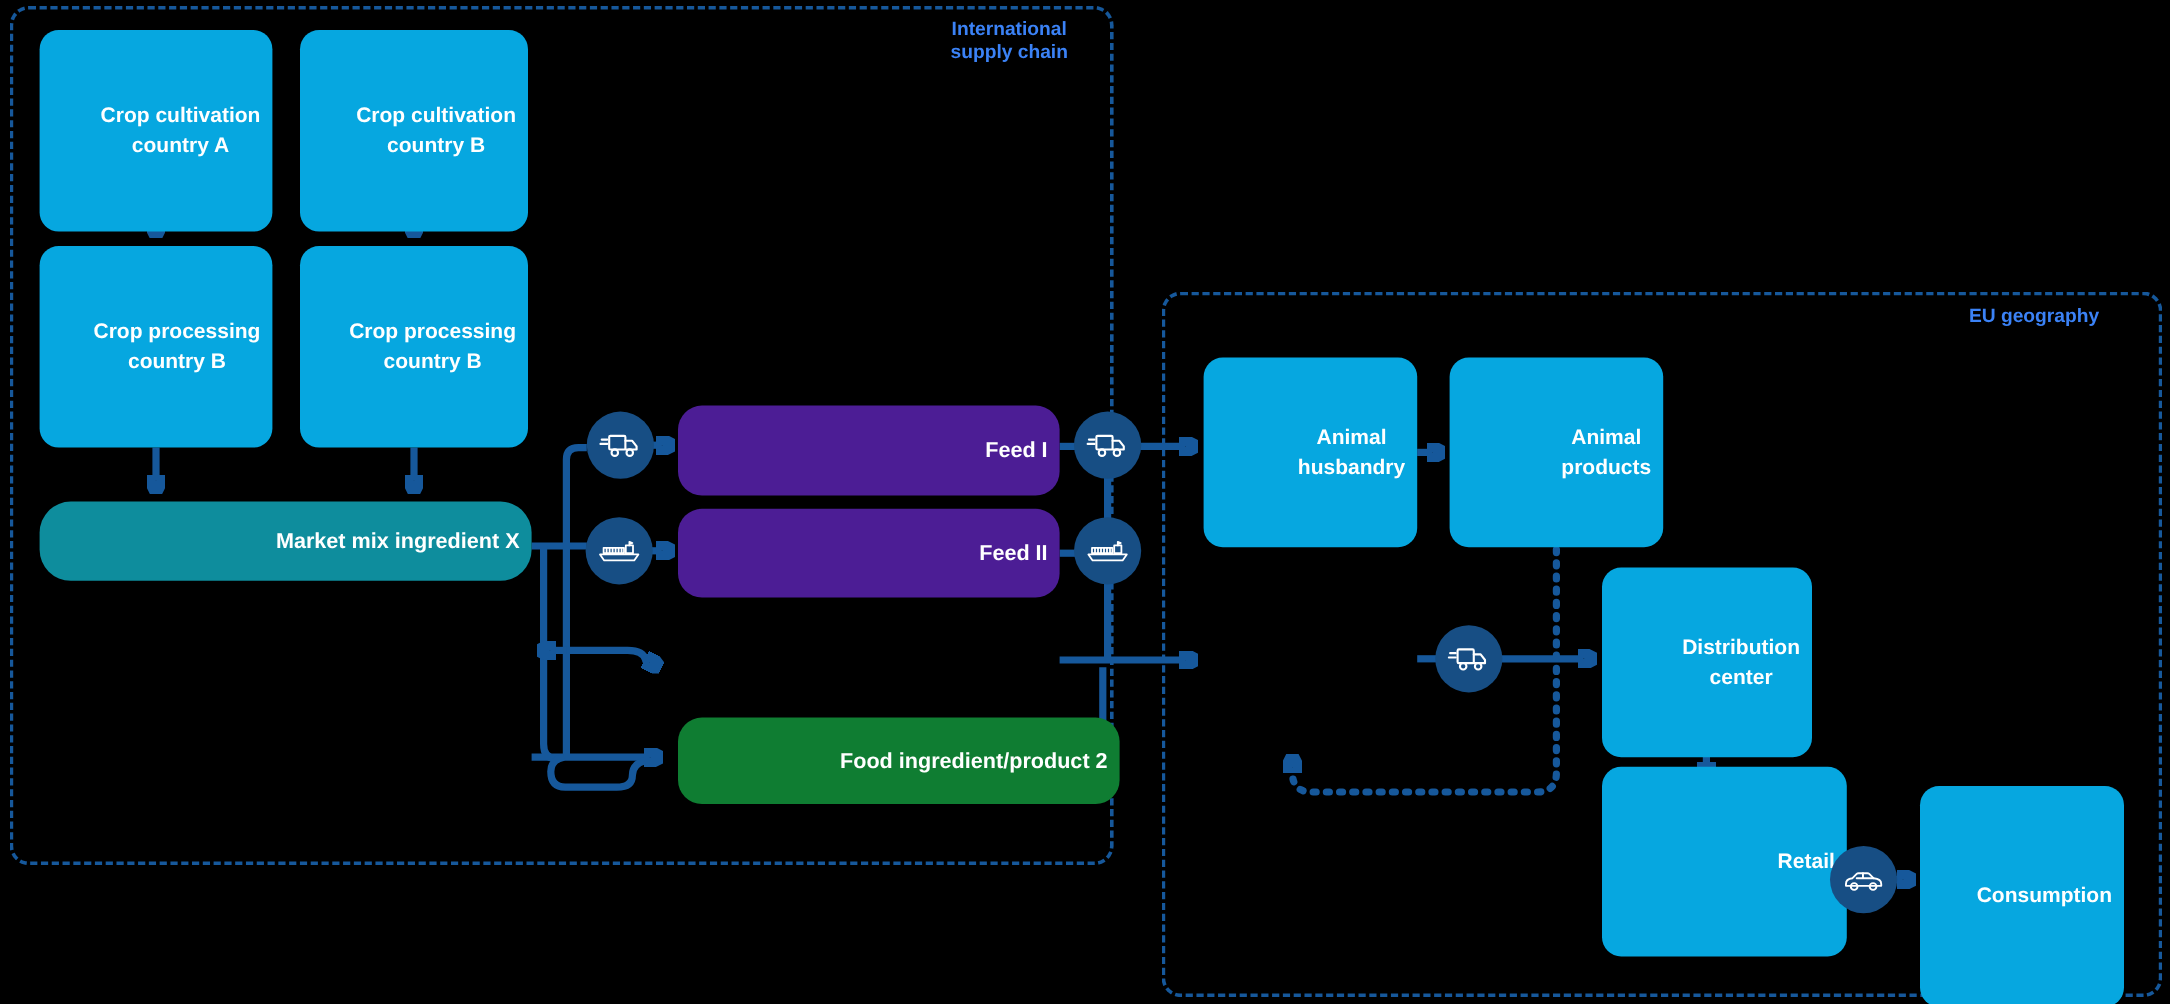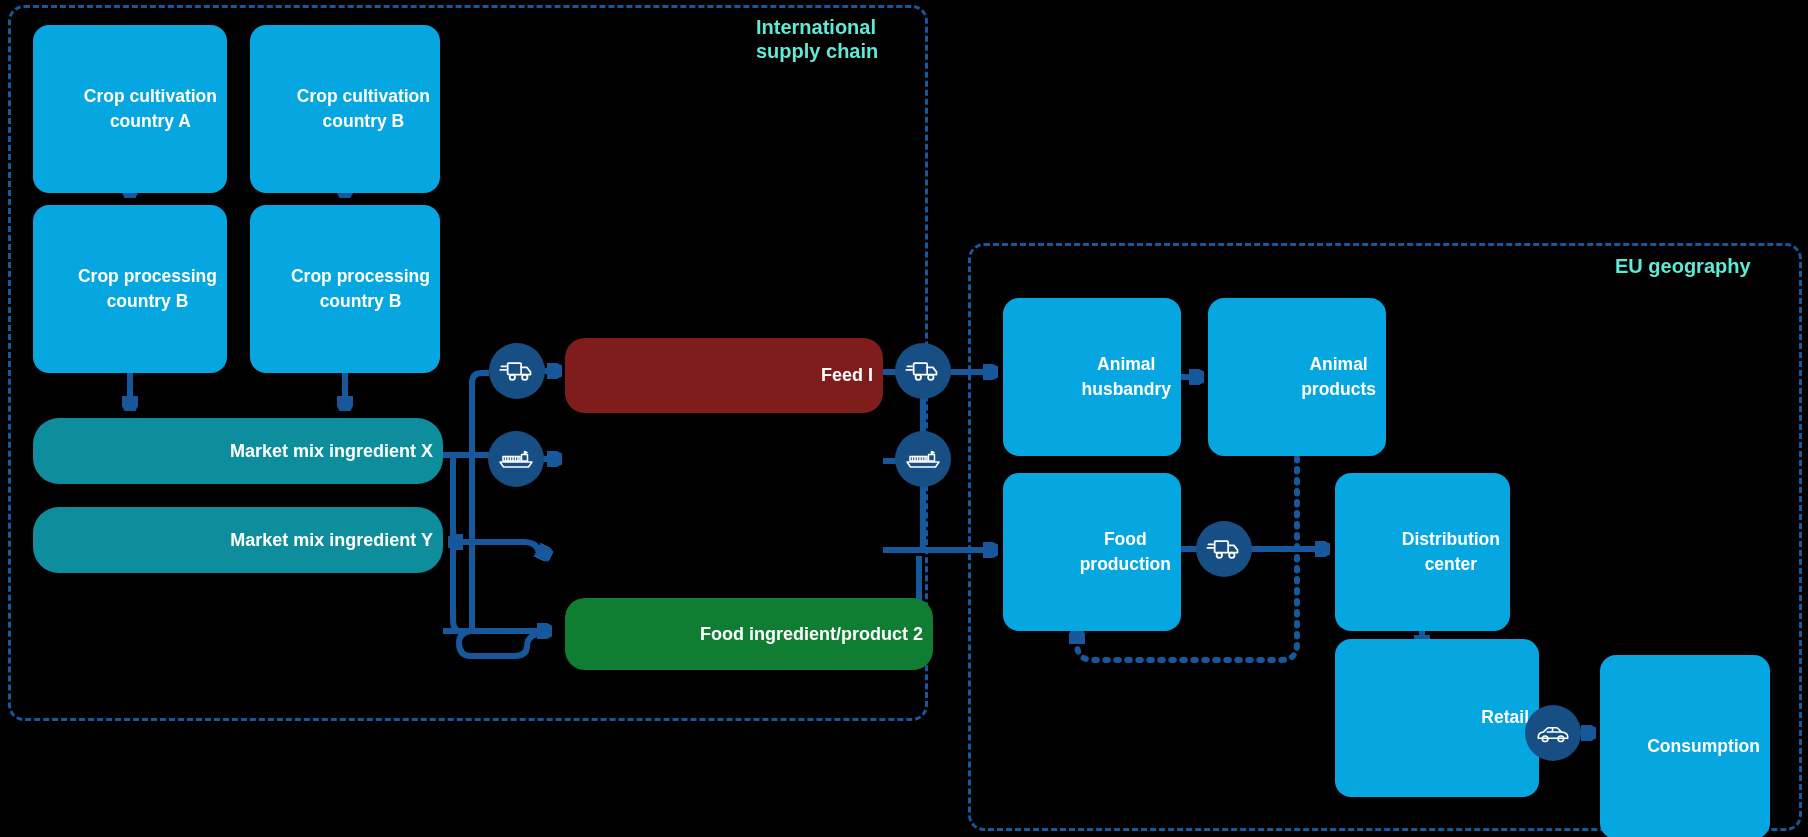--- a/index.html
+++ b/index.html
@@ -5,32 +5,32 @@
   html,body{margin:0;padding:0;background:#000;}
   #canvas{
     position:relative;width:1808px;height:837px;background:#000;
     font-family:"Liberation Sans",sans-serif;overflow:hidden;
   }
   .container{
     position:absolute;border:3px dashed #16589B;border-radius:16px;
     box-sizing:border-box;z-index:0;
   }
   .container-label{
-    position:absolute;color:#5eead4;font-weight:bold;font-size:20px;
-    line-height:1.18;text-align:left;white-space:pre-line;z-index:4;
+    position:absolute;color:#3b82f6;font-weight:bold;font-size:16px;
+    line-height:1.18;text-align:center;white-space:pre-line;z-index:4;
   }
   .node{
     position:absolute;display:flex;align-items:center;justify-content:flex-end;
     text-align:center;color:#fff;font-weight:bold;box-sizing:border-box;
     z-index:2;padding:0 10px;
   }
   .node span{white-space:pre-line;line-height:1.45;}
   .blue{background:#06A7E0;border-radius:16px;font-size:17.5px;}
   .teal{background:#0E8D9D;border-radius:26px;font-size:18px;}
-  .lgreen{background:#7f1d1d;border-radius:20px;font-size:18px;}
+  .lgreen{background:#4c1d95;border-radius:20px;font-size:18px;}
   .dgreen{background:#0F7D32;border-radius:20px;font-size:18px;}
   .circle{
     position:absolute;width:56px;height:56px;border-radius:50%;
     background:#174E84;display:flex;align-items:center;justify-content:center;
     z-index:3;
   }
   #wires{position:absolute;left:0;top:0;z-index:1;}
   #wires path{stroke:#16589B;stroke-width:6;fill:none;}
   #wires path.dashedline{stroke-dasharray:2.5 8.5;stroke-linecap:round;}
   .icon-svg{stroke:#fff;fill:none;stroke-width:1.7;stroke-linejoin:round;stroke-linecap:round;}
@@ -98,42 +98,38 @@
 country B</span>
     </div>
   <div class="node blue" style="left:250px;top:205px;width:190px;height:168px;">
     <span>Crop processing
 country B</span>
     </div>
 
   <div class="node teal" style="left:33px;top:418px;width:410px;height:66px;">
     <span>Market mix ingredient X</span>
     </div>
-  <div class="node teal" style="left:33px;top:507px;width:410px;height:66px;">
-    <span>Market mix ingredient Y</span>
-    </div>
 
   <div class="node lgreen" style="left:565px;top:338px;width:318px;height:75px;">
     <span>Feed I</span>
+    </div>
+  <div class="node lgreen" style="left:565px;top:424px;width:318px;height:74px;">
+    <span>Feed II</span>
     </div>
   <div class="node dgreen" style="left:565px;top:598px;width:368px;height:72px;">
     <span>Food ingredient/product 2</span>
     </div>
 
   <div class="node blue" style="left:1003px;top:298px;width:178px;height:158px;">
     <span>Animal
 husbandry</span>
     </div>
   <div class="node blue" style="left:1208px;top:298px;width:178px;height:158px;">
     <span>Animal
 products</span>
-    </div>
-  <div class="node blue" style="left:1003px;top:473px;width:178px;height:158px;">
-    <span>Food
-production</span>
     </div>
   <div class="node blue" style="left:1335px;top:473px;width:175px;height:158px;">
     <span>Distribution
 center</span>
     </div>
   <div class="node blue" style="left:1335px;top:639px;width:204px;height:158px;">
     <span>Retail</span>
     </div>
   <div class="node blue" style="left:1600px;top:655px;width:170px;height:184px;">
     <span>Consumption</span>

